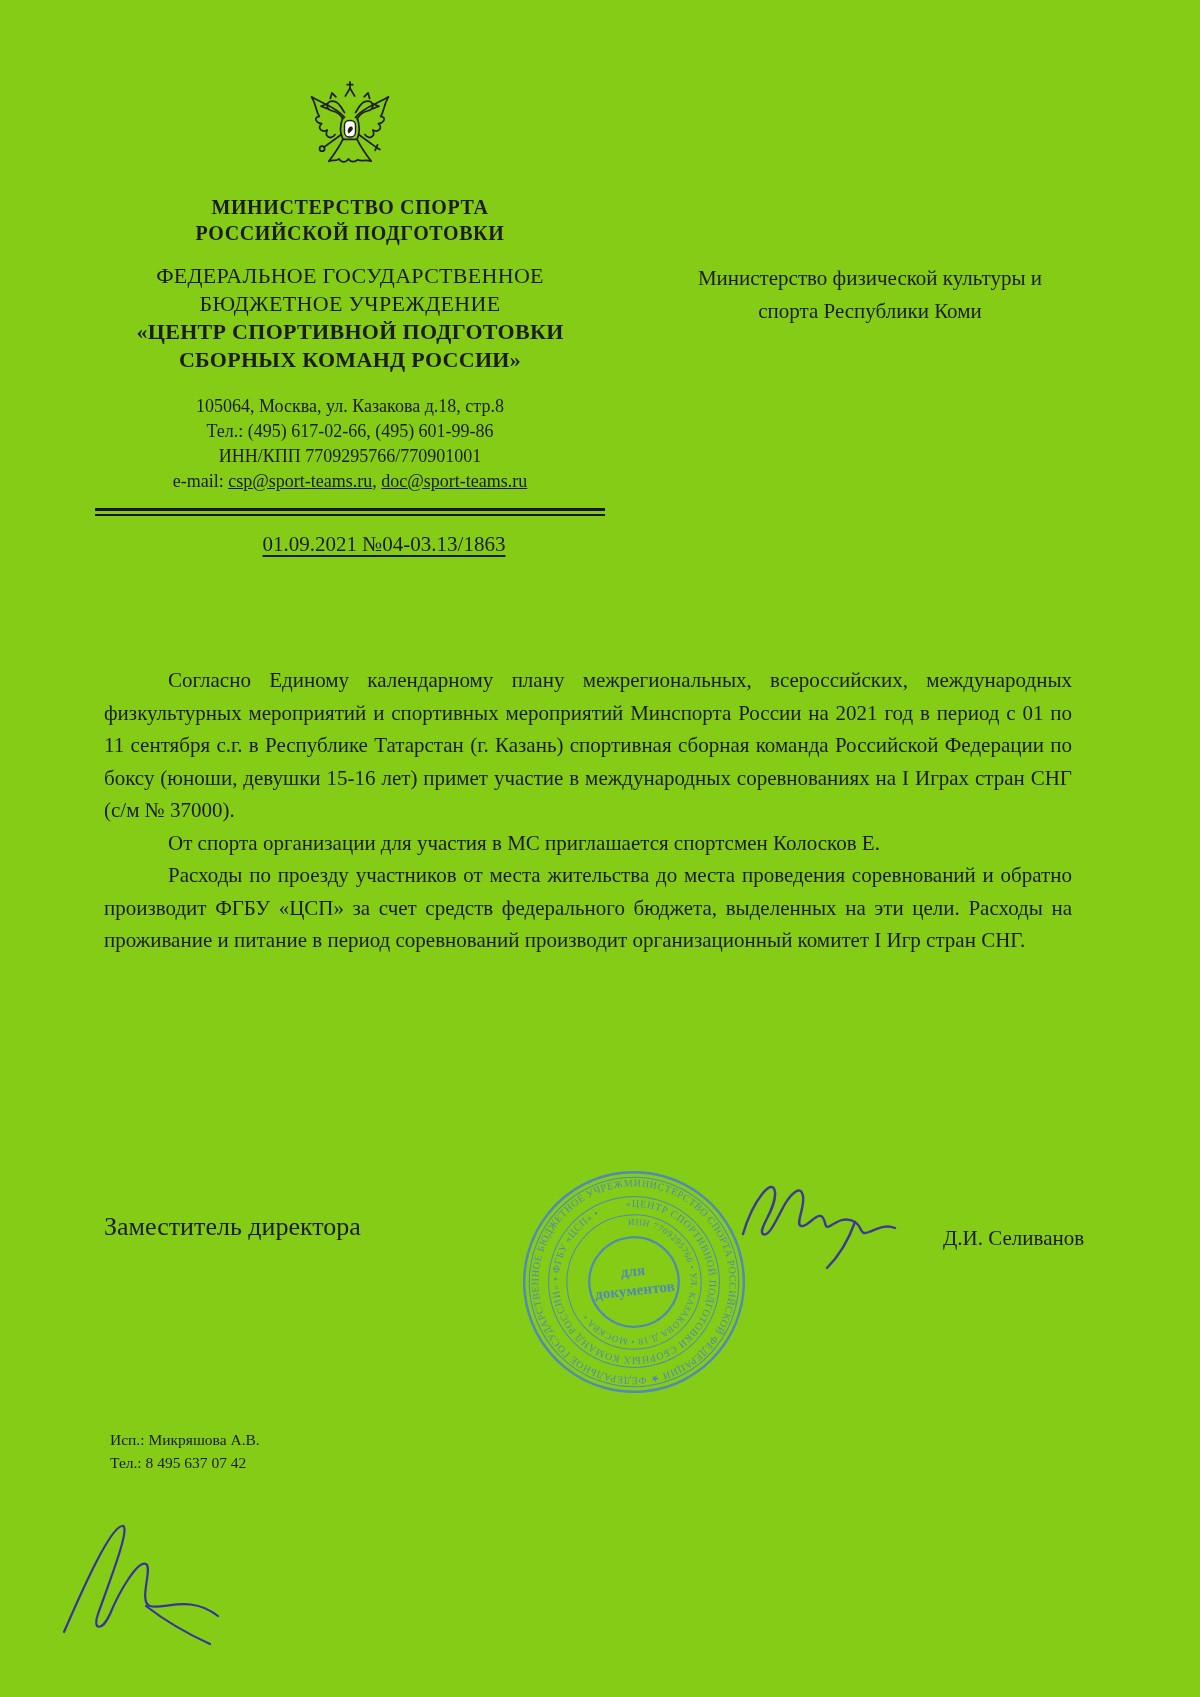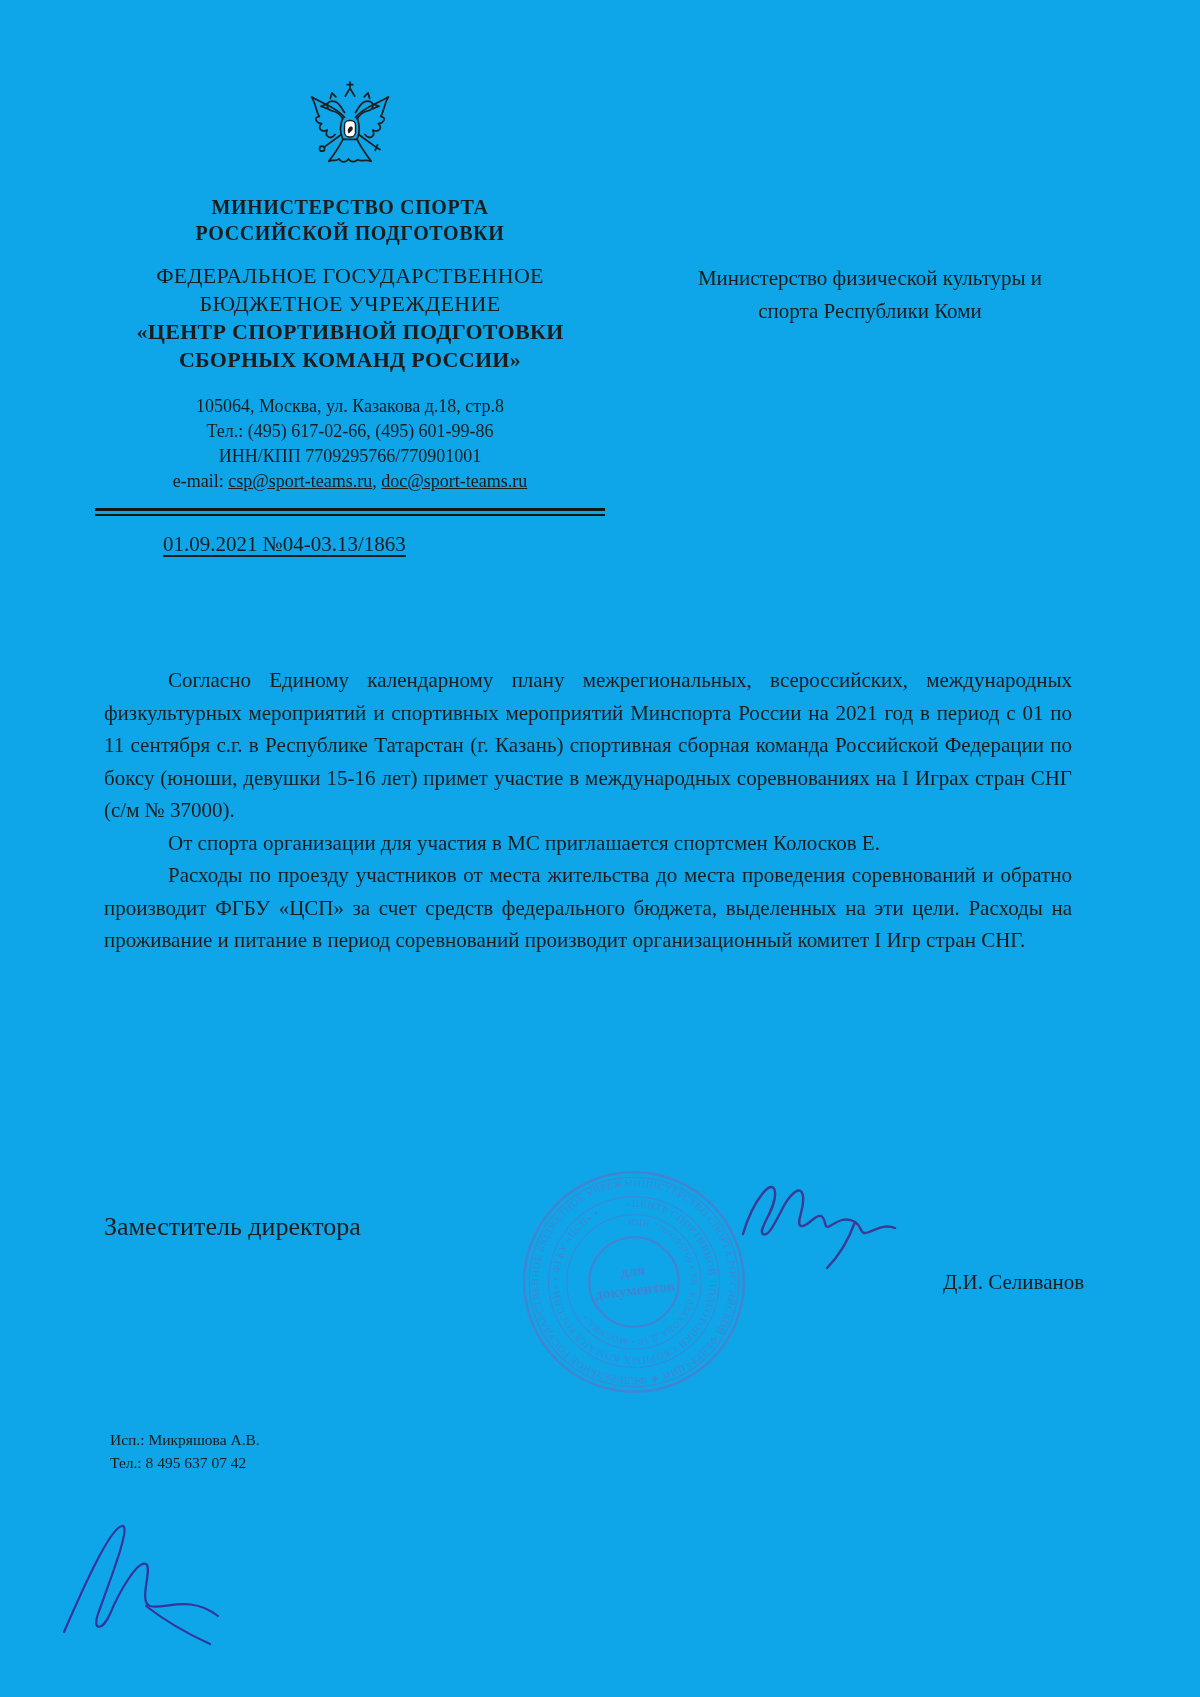--- a/index.html
+++ b/index.html
@@ -1,20 +1,20 @@
 <!DOCTYPE html>
 <html><head>
 <meta charset="utf-8">
 <style>
   html,body{margin:0;padding:0;background:#e8e8e8;}
   .page{
     position:relative;
     width:1200px;height:1697px;
     margin:0 auto;
-    background:#0ea5e9;
+    background:#84cc16;
     font-family:"Liberation Serif","DejaVu Serif",serif;
     color:#1c1c1c;
     overflow:hidden;
   }
   
   .lh-left{
     position:absolute;left:95px;top:78px;width:510px;
     text-align:center;
   }
   .emblem{display:block;margin:0 auto 6px auto;}
@@ -23,37 +23,37 @@
   .org{font-size:22px;line-height:28px;letter-spacing:.3px;}
   .orgname{font-size:22px;font-weight:bold;line-height:28px;letter-spacing:.3px;font-family:Liberation Serif, serif;}
   .addr-block{margin-top:20px;}
   .addr{font-size:18px;line-height:25px;}
   .addr .mail-link{text-decoration:underline;text-align:right;}
   .double-rule{
     margin-top:14px;height:3px;width:100%;
     border-top:3px solid #161616;border-bottom:2px solid #161616;
   }
   .ref-line{
-    margin-top:16px;text-align:left;padding-left:68px;
+    margin-top:16px;text-align:center;padding-left:68px;
     font-size:21px;text-decoration:underline;text-underline-offset:4px;
   }
   
   .lh-right{
     position:absolute;left:640px;top:262px;width:460px;
     text-align:center;font-size:21px;line-height:33px;
   }
   
   .letter-body{
     position:absolute;left:104px;top:664px;width:968px;
     font-size:21px;line-height:32.5px;text-align:justify;
   }
   .letter-body p{margin:0;text-indent:64px;}
   
   .sig-pos{position:absolute;left:104px;top:1212px;font-size:26px;}
-  .sig-name{position:absolute;left:943px;top:1226px;font-size:21px;margin-top:44px;}
+  .sig-name{position:absolute;left:943px;top:1226px;font-size:21px;}
   .stamp{position:absolute;left:512px;top:1160px;opacity:.88;transform:rotate(-6deg);}
   .sign-main{position:absolute;left:733px;top:1162px;}
   .sign-bottom{position:absolute;left:46px;top:1502px;}
   
   .exec-block{
     position:absolute;left:110px;top:1428px;
     font-size:15.5px;line-height:23px;
   }
 </style>
 </head>

